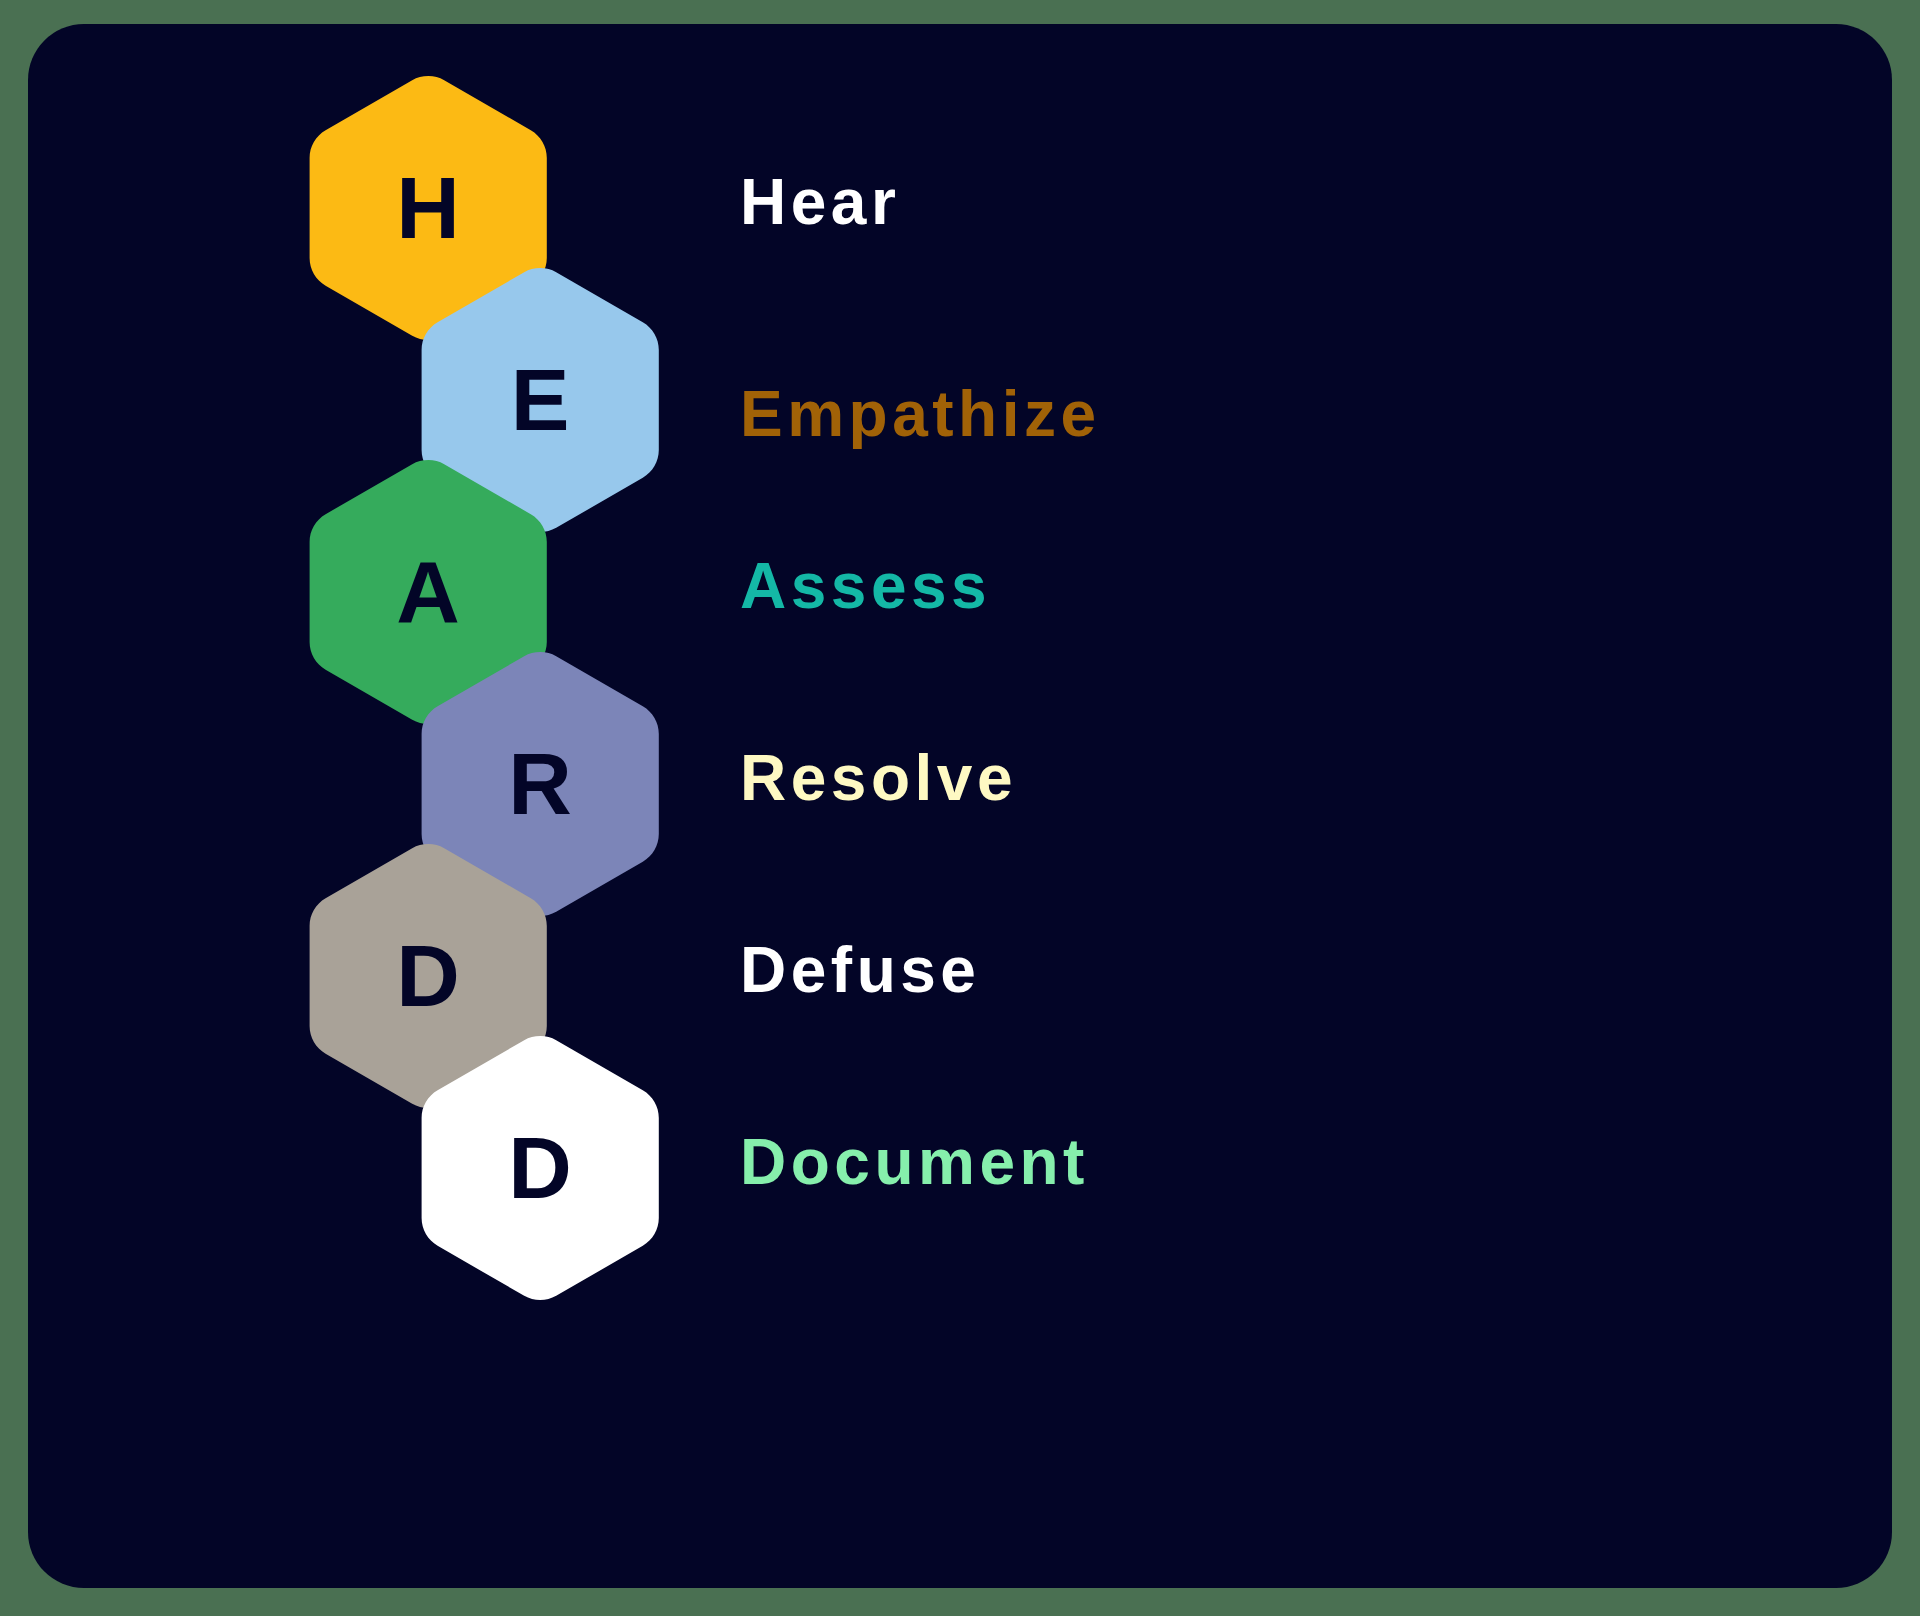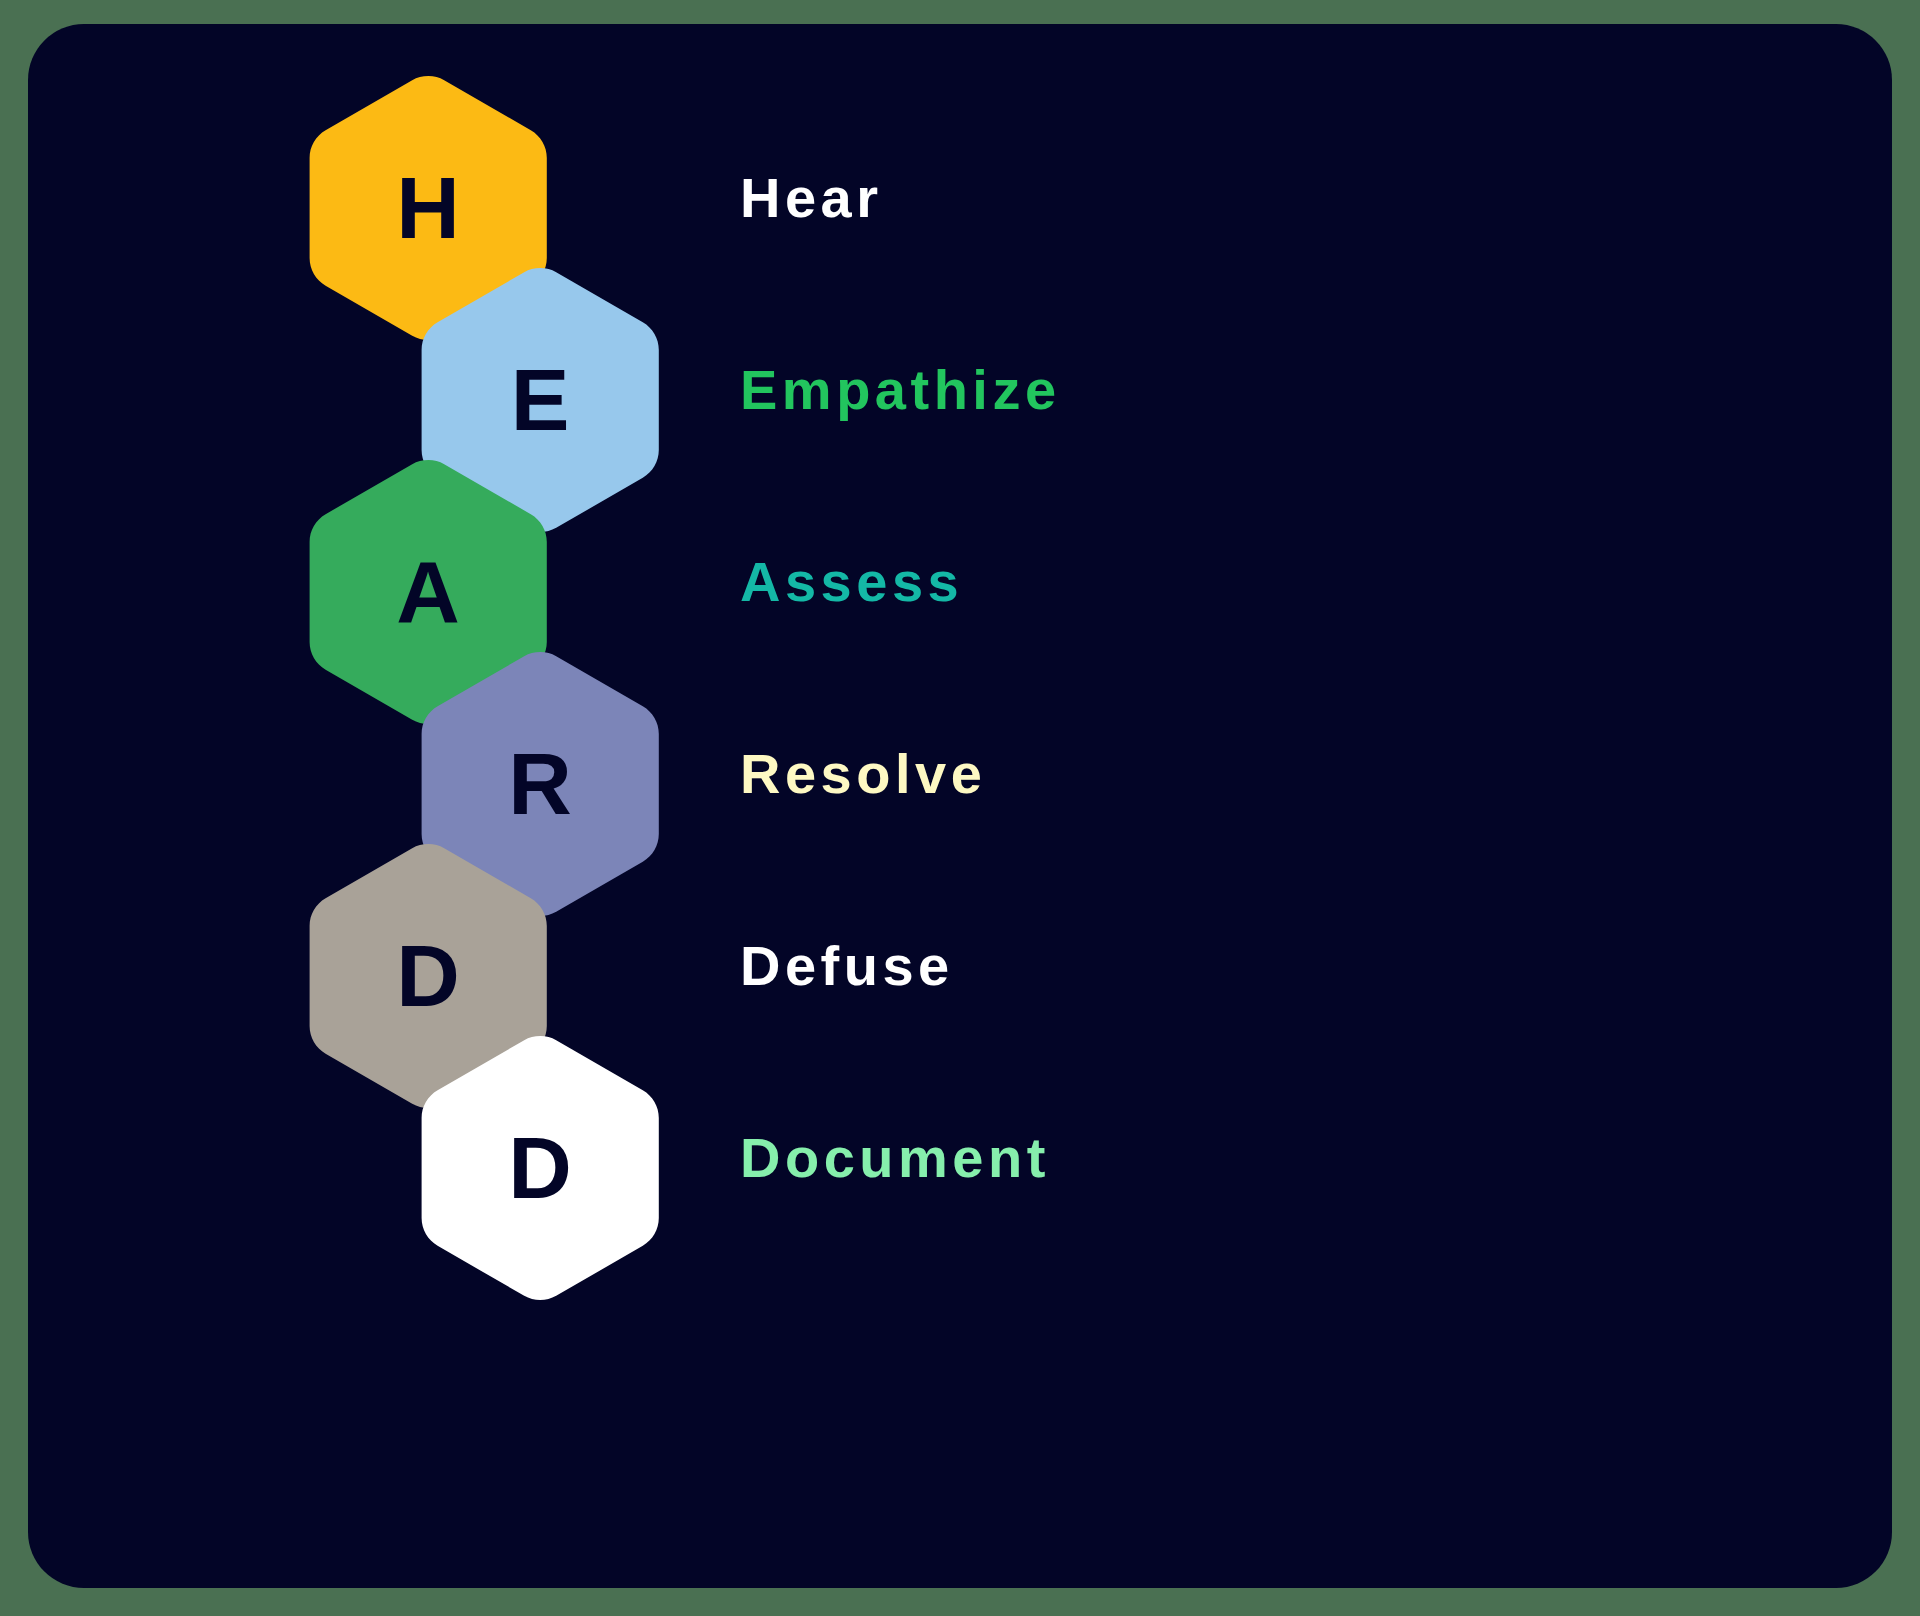--- a/index.html
+++ b/index.html
@@ -60,21 +60,21 @@
     font-weight: bold;
     color: #030527;
     letter-spacing: 1px;
     line-height: 1;
     user-select: none;
   }
 
   .step-label {
     position: absolute;
     left: 712px;
-    font-size: 56px;
+    font-size: 64px;
     font-weight: bold;
     color: #ffffff;
     letter-spacing: 4.5px;
     line-height: 1;
     white-space: nowrap;
   }
 
   
   .row0 .hex-wrap { left: 278px; top: 48px; }
   .row1 .hex-wrap { left: 390px; top: 240px; }
@@ -106,21 +106,21 @@
       <div class="step-label" style="color: rgb(255, 255, 255);">Hear</div>
     </div>
 
     <div class="row1">
       <div class="hex-wrap">
         <svg class="hex-svg" viewBox="0 0 245 272">
           <path d="M122.5 4 C128 4 133.4 5.4 138.2 8.2 L224.8 58.2 C234.7 63.9 240.8 74.5 240.8 85.9 L240.8 186.1 C240.8 197.5 234.7 208.1 224.8 213.8 L138.2 263.8 C128.3 269.5 116.1 269.5 106.2 263.8 L19.6 213.8 C9.7 208.1 3.6 197.5 3.6 186.1 L3.6 85.9 C3.6 74.5 9.7 63.9 19.6 58.2 L106.2 8.2 C111 5.4 116.4 4 122.5 4 Z" fill="#97c8ec"></path>
         </svg>
         <div class="hex-letter" style="color: rgb(3, 5, 39);">E</div>
       </div>
-      <div class="step-label" style="color: #22c55e;">Empathize</div>
+      <div class="step-label" style="color: #a16207; margin-top: 20px;">Empathize</div>
     </div>
 
     <div class="row2">
       <div class="hex-wrap">
         <svg class="hex-svg" viewBox="0 0 245 272">
           <path d="M122.5 4 C128 4 133.4 5.4 138.2 8.2 L224.8 58.2 C234.7 63.9 240.8 74.5 240.8 85.9 L240.8 186.1 C240.8 197.5 234.7 208.1 224.8 213.8 L138.2 263.8 C128.3 269.5 116.1 269.5 106.2 263.8 L19.6 213.8 C9.7 208.1 3.6 197.5 3.6 186.1 L3.6 85.9 C3.6 74.5 9.7 63.9 19.6 58.2 L106.2 8.2 C111 5.4 116.4 4 122.5 4 Z" fill="#35ab5c"></path>
         </svg>
         <div class="hex-letter" style="color: rgb(3, 5, 39);">A</div>
       </div>
       <div class="step-label" style="color: #14b8a6;">Assess</div>

